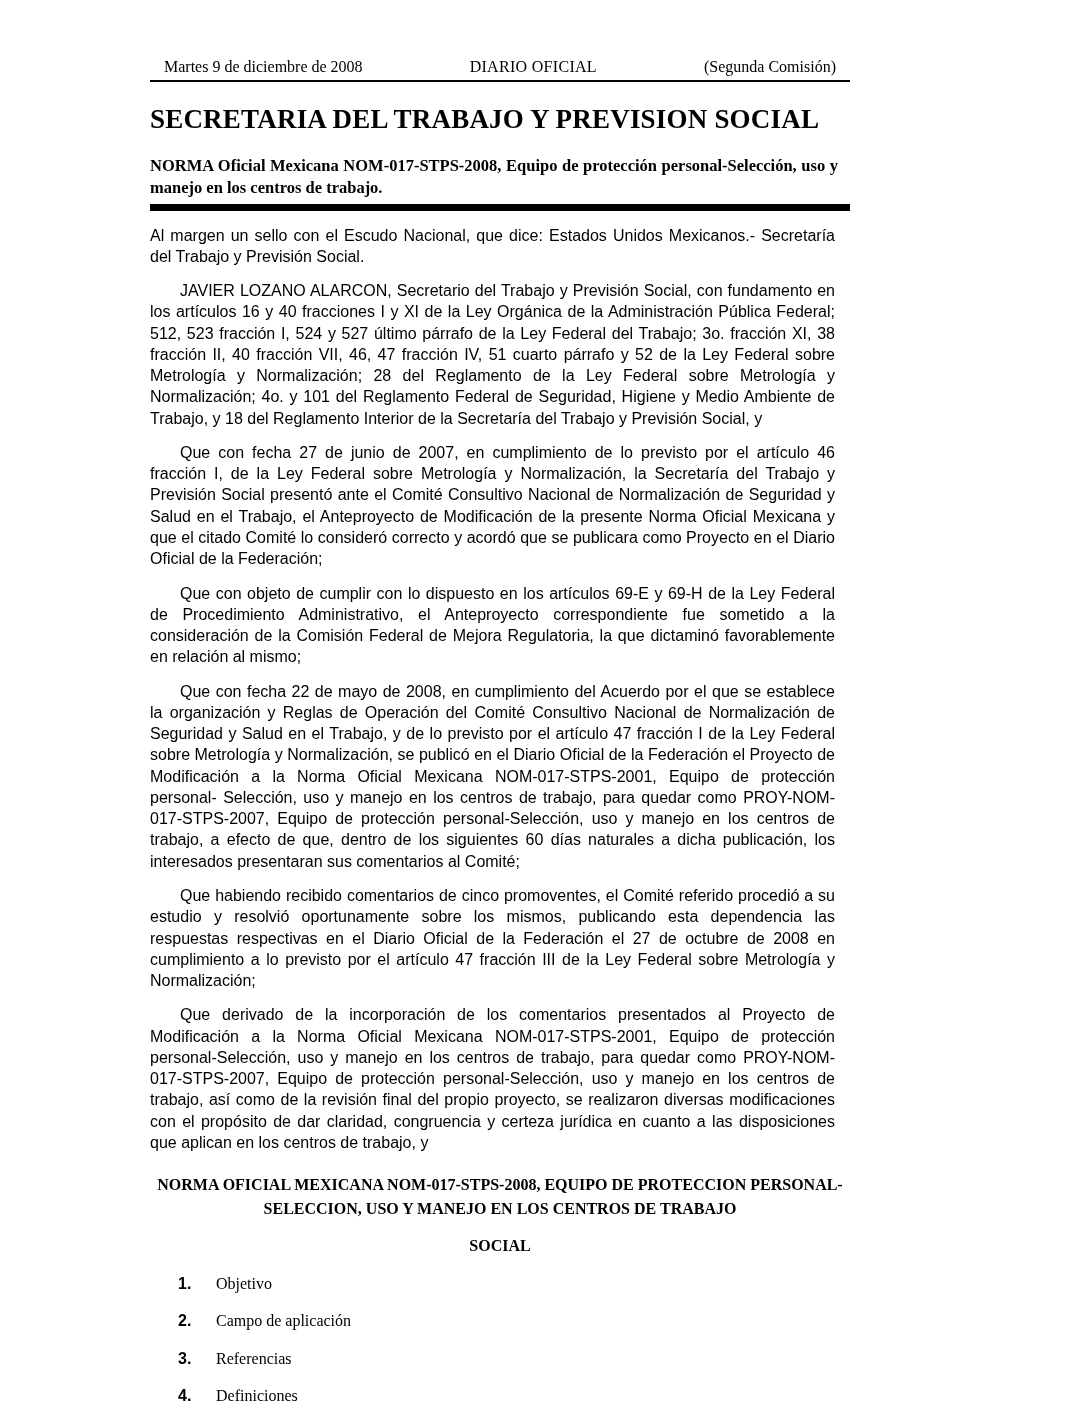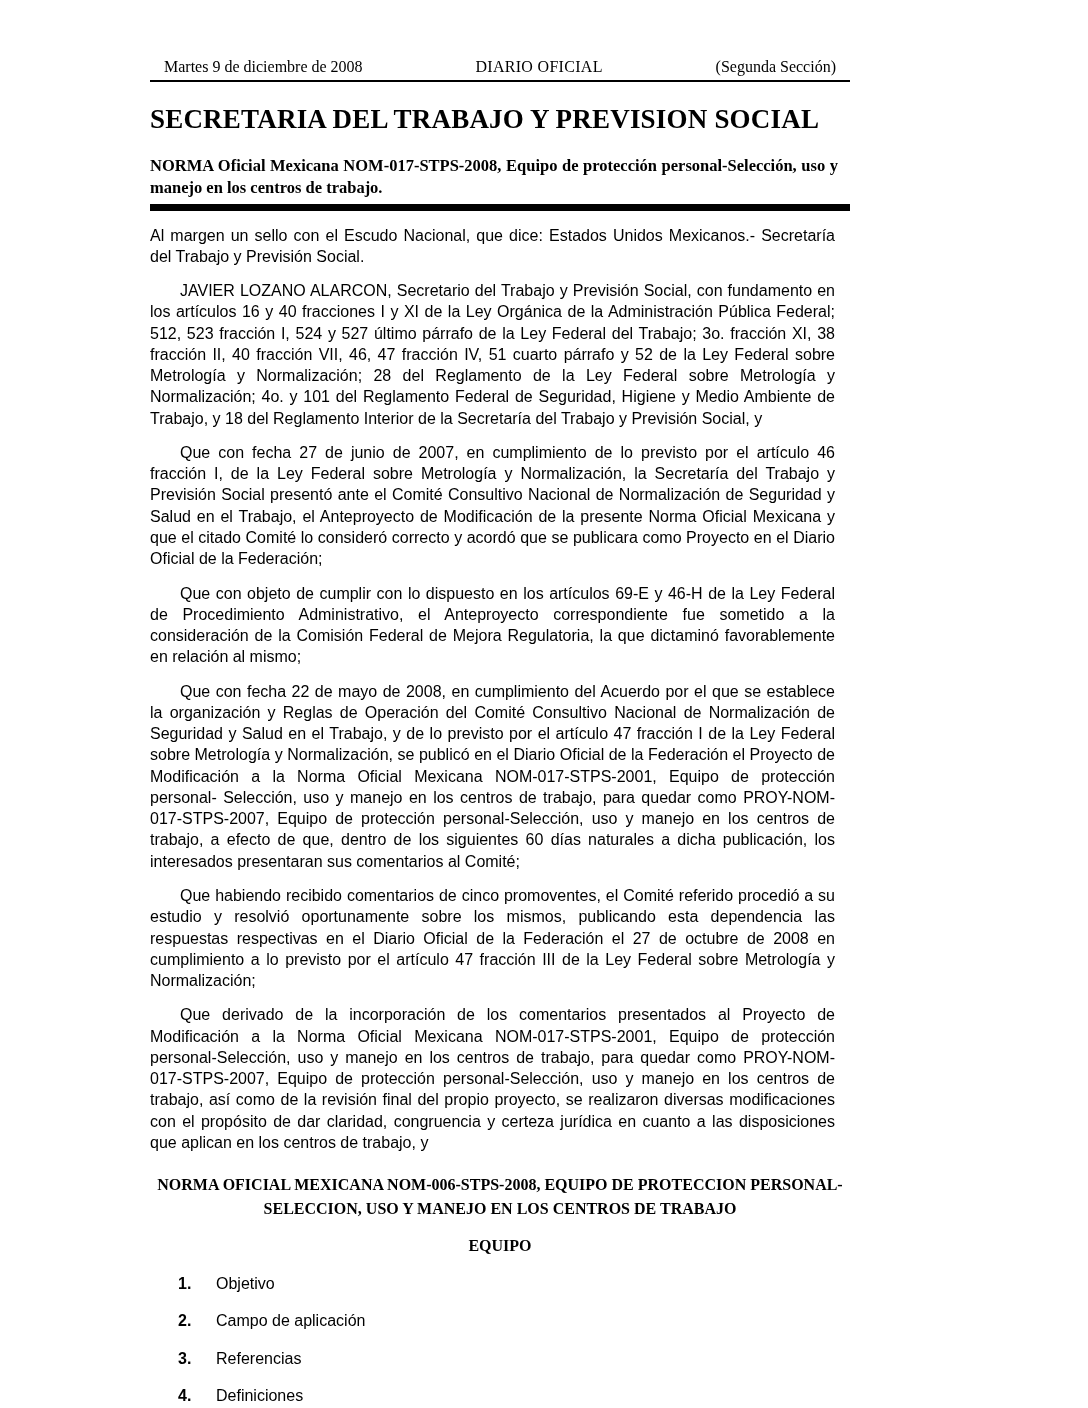--- a/index.html
+++ b/index.html
@@ -102,53 +102,54 @@
   .indice-num {
     font-weight: bold;
     width: 38px;
     flex: 0 0 38px;
     padding-left: 28px;
     box-sizing: content-box;
   }
   .indice-label {
     flex: 1 1 auto;
     text-align: justify;
+    font-family: Liberation Serif, serif;
   }
 </style>
 </head>
 <body>
 
 <div class="page">
   <div class="content">
 
     <div class="runhead">
       <span>Martes 9 de diciembre de 2008</span>
       <span class="center-t">DIARIO OFICIAL</span>
-      <span>(Segunda Sección)</span>
+      <span>(Segunda Comisión)</span>
     </div>
     <div class="runhead-rule"></div>
 
     <div class="doc-title">SECRETARIA DEL TRABAJO Y PREVISION SOCIAL</div>
 
     <div class="norma-lead">NORMA Oficial Mexicana NOM-017-STPS-2008, Equipo de protección personal-Selección, uso y manejo en los centros de trabajo.</div>
     <div class="black-bar"></div>
 
     <p class="para">Al margen un sello con el Escudo Nacional, que dice: Estados Unidos Mexicanos.- Secretaría del Trabajo y Previsión Social.</p>
     <p class="para indent">JAVIER LOZANO ALARCON, Secretario del Trabajo y Previsión Social, con fundamento en los artículos 16 y 40 fracciones I y XI de la Ley Orgánica de la Administración Pública Federal; 512, 523 fracción I, 524 y 527 último párrafo de la Ley Federal del Trabajo; 3o. fracción XI, 38 fracción II, 40 fracción VII, 46, 47 fracción IV, 51 cuarto párrafo y 52 de la Ley Federal sobre Metrología y Normalización; 28 del Reglamento de la Ley Federal sobre Metrología y Normalización; 4o. y 101 del Reglamento Federal de Seguridad, Higiene y Medio Ambiente de Trabajo, y 18 del Reglamento Interior de la Secretaría del Trabajo y Previsión Social, y</p>
 
 
     <p class="para indent">Que con fecha 27 de junio de 2007, en cumplimiento de lo previsto por el artículo 46 fracción I, de la Ley Federal sobre Metrología y Normalización, la Secretaría del Trabajo y Previsión Social presentó ante el Comité Consultivo Nacional de Normalización de Seguridad y Salud en el Trabajo, el Anteproyecto de Modificación de la presente Norma Oficial Mexicana y que el citado Comité lo consideró correcto y acordó que se publicara como Proyecto en el Diario Oficial de la Federación;</p>
-    <p class="para indent">Que con objeto de cumplir con lo dispuesto en los artículos 69-E y 46-H de la Ley Federal de Procedimiento Administrativo, el Anteproyecto correspondiente fue sometido a la consideración de la Comisión Federal de Mejora Regulatoria, la que dictaminó favorablemente en relación al mismo;</p>
+    <p class="para indent">Que con objeto de cumplir con lo dispuesto en los artículos 69-E y 69-H de la Ley Federal de Procedimiento Administrativo, el Anteproyecto correspondiente fue sometido a la consideración de la Comisión Federal de Mejora Regulatoria, la que dictaminó favorablemente en relación al mismo;</p>
     <p class="para indent">Que con fecha 22 de mayo de 2008, en cumplimiento del Acuerdo por el que se establece la organización y Reglas de Operación del Comité Consultivo Nacional de Normalización de Seguridad y Salud en el Trabajo, y de lo previsto por el artículo 47 fracción I de la Ley Federal sobre Metrología y Normalización, se publicó en el Diario Oficial de la Federación el Proyecto de Modificación a la Norma Oficial Mexicana NOM-017-STPS-2001, Equipo de protección personal- Selección, uso y manejo en los centros de trabajo, para quedar como PROY-NOM-017-STPS-2007, Equipo de protección personal-Selección, uso y manejo en los centros de trabajo, a efecto de que, dentro de los siguientes 60 días naturales a dicha publicación, los interesados presentaran sus comentarios al Comité;</p>
     <p class="para indent">Que habiendo recibido comentarios de cinco promoventes, el Comité referido procedió a su estudio y resolvió oportunamente sobre los mismos, publicando esta dependencia las respuestas respectivas en el Diario Oficial de la Federación el 27 de octubre de 2008 en cumplimiento a lo previsto por el artículo 47 fracción III de la Ley Federal sobre Metrología y Normalización;</p>
     <p class="para indent">Que derivado de la incorporación de los comentarios presentados al Proyecto de Modificación a la Norma Oficial Mexicana NOM-017-STPS-2001, Equipo de protección personal-Selección, uso y manejo en los centros de trabajo, para quedar como PROY-NOM-017-STPS-2007, Equipo de protección personal-Selección, uso y manejo en los centros de trabajo, así como de la revisión final del propio proyecto, se realizaron diversas modificaciones con el propósito de dar claridad, congruencia y certeza jurídica en cuanto a las disposiciones que aplican en los centros de trabajo, y</p>
 
-    <div class="norma-title-2">NORMA OFICIAL MEXICANA NOM-006-STPS-2008, EQUIPO DE PROTECCION PERSONAL-SELECCION, USO Y MANEJO EN LOS CENTROS DE TRABAJO</div>
+    <div class="norma-title-2">NORMA OFICIAL MEXICANA NOM-017-STPS-2008, EQUIPO DE PROTECCION PERSONAL-SELECCION, USO Y MANEJO EN LOS CENTROS DE TRABAJO</div>
 
-    <div class="center-head">EQUIPO</div>
+    <div class="center-head">SOCIAL</div>
 
     <div class="indice-list">
       <div class="indice-item">
         <span class="indice-num">1.</span>
         <span class="indice-label">Objetivo</span>
       </div>
       <div class="indice-item">
         <span class="indice-num">2.</span>
         <span class="indice-label">Campo de aplicación</span>
       </div>

